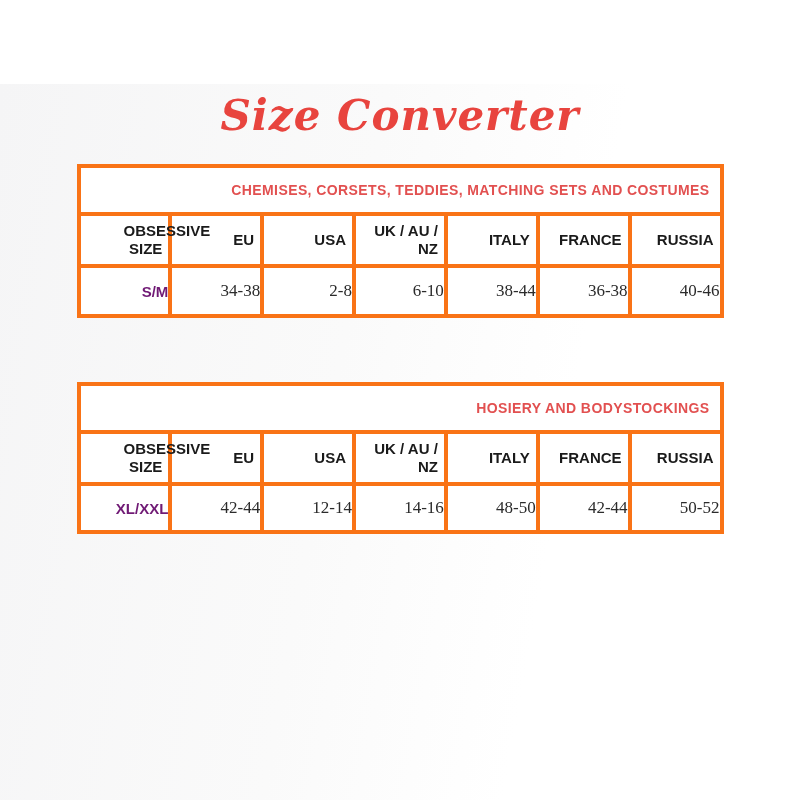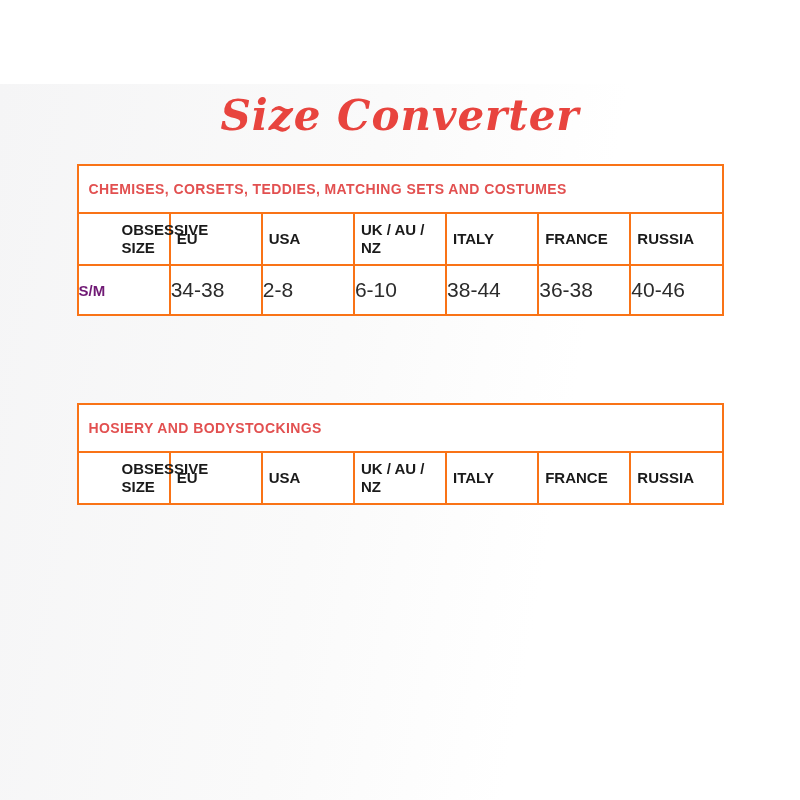--- a/index.html
+++ b/index.html
@@ -49,27 +49,27 @@
 
   .size-table {
     width: 647px;
     margin: 0 auto;
     border-collapse: collapse;
     background: #ffffff;
     table-layout: fixed;
   }
 
   .size-table.first { margin-top: 24px; }
-  .size-table.second { margin-top: 87px; }
+  .size-table.second { margin-top: 64px; }
 
   .size-table th,
   .size-table td {
-    border: 2px solid #f97316;
+    border: 4px solid #f97316;
     background: #ffffff;
-    text-align: left;
+    text-align: right;
     vertical-align: middle;
   }
 
   .caption-row th {
     height: 48px;
     font-size: 14px;
     font-weight: bold;
     color: #e25050;
     letter-spacing: 0.4px;
     padding: 4px 10px;
@@ -88,23 +88,24 @@
 
   .size-table tbody th {
     height: 50px;
     font-size: 15px;
     font-weight: bold;
     color: #701a75;
   }
 
   .size-table tbody td {
     height: 50px;
-    font-size: 21px;
+    font-size: 17px;
     font-weight: normal;
     color: #2b2b2b;
+    font-family: Liberation Serif, serif;
   }
 
   .size-table.second tbody th,
   .size-table.second tbody td { height: 48px; }
 </style>
 </head>
 <body>
 
 <div class="page">
   <div class="bg-wash"></div>
@@ -150,17 +151,26 @@
             <th>OBSESSIVE SIZE</th>
             <th>EU</th>
             <th>USA</th>
             <th>UK / AU / NZ</th>
             <th>ITALY</th>
             <th>FRANCE</th>
             <th>RUSSIA</th>
           </tr>
       </thead>
       <tbody>
+          <tr>
+            <th>XL/XXL</th>
+            <td>42-44</td>
+            <td>12-14</td>
+            <td>14-16</td>
+            <td>48-50</td>
+            <td>42-44</td>
+            <td>50-52</td>
+          </tr>
         </tbody>
     </table>
 
   </div>
 </div>
 
 </body></html>

